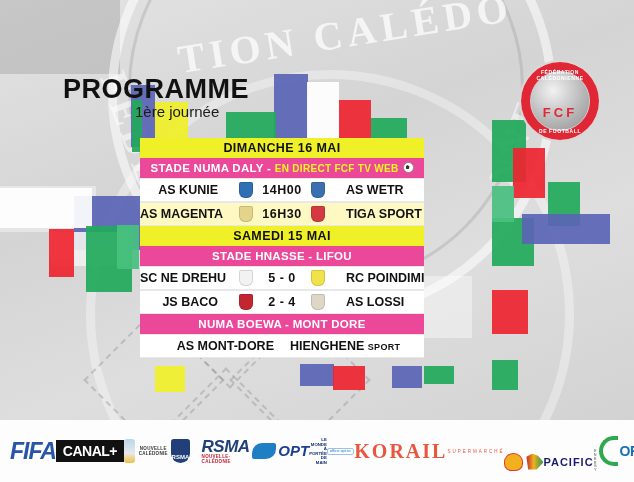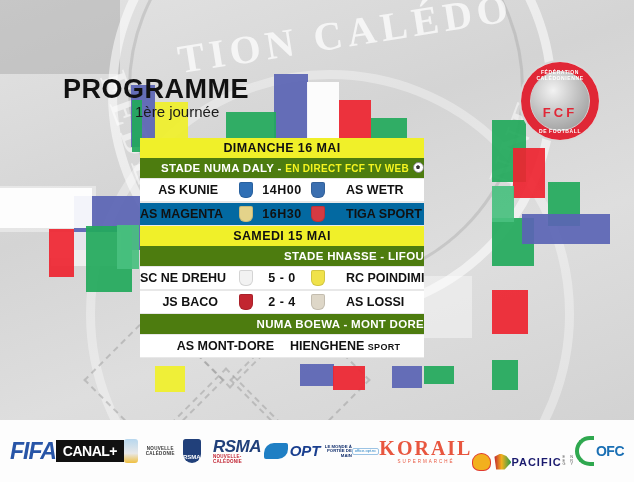--- a/index.html
+++ b/index.html
@@ -48,33 +48,33 @@
   .crest .arcBot{bottom:8px;}
 
   
   #board{position:absolute;left:140px;top:138px;width:284px;}
   .rowbase{position:relative;height:21px;line-height:21px;box-sizing:border-box;}
   .date-row{
     background:#f0f029;color:#111;font-weight:bold;font-size:12.5px;
     text-align:center;letter-spacing:.4px;height:20px;line-height:20px;
   }
   .stadium-row{
-    background:#4d7c0f;color:#ffffff;font-weight:bold;font-size:11.5px;
-    text-align:right;letter-spacing:.3px;height:20px;line-height:20px;
+    background:#ec4899;color:#ffffff;font-weight:bold;font-size:11.5px;
+    text-align:center;letter-spacing:.3px;height:20px;line-height:20px;
   }
   .stadium-row .live{color:#f5f520;font-size:10px;}
   .ball{display:inline-block;width:9px;height:9px;border-radius:50%;background:#fff;border:1px solid #888;position:relative;top:1px;margin-left:4px;}
   .ball::after{content:"";position:absolute;left:2px;top:2px;width:4px;height:4px;background:#333;clip-path:polygon(50% 0,100% 38%,82% 100%,18% 100%,0 38%);}
 
   .match-row{
     display:flex;align-items:center;background:#ffffff;height:22px;
     border-top:1px solid #e8e8e8;border-bottom:1px solid #e8e8e8;
     box-shadow:0 0 0 0 rgba(0,0,0,0);
   }
-  .match-row.alt{background:#0369a1;}
+  .match-row.alt{background:#fef9c3;}
   .team-l{flex:1;text-align:right;padding-right:8px;font-weight:bold;font-size:12.5px;color:#111;white-space:nowrap;overflow:hidden;}
   .team-r{flex:1;text-align:left;padding-left:8px;font-weight:bold;font-size:12.5px;color:#111;white-space:nowrap;overflow:hidden;}
   .team-r .small{font-size:9px;letter-spacing:.3px;}
   .mid{display:flex;align-items:center;justify-content:center;width:112px;gap:7px;}
   .score{font-weight:bold;font-size:12.5px;color:#111;min-width:44px;text-align:center;letter-spacing:.5px;}
   .crestmini{width:14px;height:16px;border-radius:2px 2px 6px 6px;flex:0 0 auto;box-shadow:0 0 0 1px rgba(0,0,0,.12) inset;}
 
   
   #footer{position:absolute;left:0;bottom:0;width:634px;height:62px;background:#fdfdfd;
           display:flex;align-items:center;justify-content:space-around;padding:0 10px;box-sizing:border-box;}
@@ -88,21 +88,21 @@
   .lg-rsma .shield{width:21px;height:24px;background:#21407a;border-radius:3px 3px 10px 10px;color:#fff;font-size:6px;font-weight:bold;display:flex;align-items:flex-end;justify-content:center;padding-bottom:3px;box-sizing:border-box;}
   .lg-rsma .txt{line-height:1;}
   .lg-rsma .txt b{color:#21407a;font-size:17px;letter-spacing:-.5px;font-style:italic;}
   .lg-rsma .txt i{display:block;color:#c0202f;font-size:4.5px;font-weight:bold;font-style:normal;letter-spacing:.3px;}
   .lg-opt{text-align:right;line-height:1.05;}
   .lg-opt .top{display:flex;align-items:center;gap:2px;justify-content:center;}
   .lg-opt .bird{width:24px;height:16px;background:#1f7fc4;border-radius:10px 2px 10px 2px;}
   .lg-opt .opt{color:#1a3f8f;font-weight:bold;font-size:15px;font-style:italic;}
   .lg-opt .c1{font-size:4.3px;color:#13306e;font-weight:bold;margin-top:1px;}
   .lg-opt .c2{font-size:4px;color:#1f7fc4;border:1px solid #9bc3e4;border-radius:2px;margin-top:1px;padding:0 2px;display:inline-block;}
-  .lg-korail{text-align:center;line-height:1;flex-direction:column;}
+  .lg-korail{text-align:center;line-height:1;}
   .lg-korail .k{color:#e8563f;font-size:20px;font-weight:bold;letter-spacing:2px;font-family:"Liberation Serif",serif;}
   .lg-korail .s{color:#e8563f;font-size:4.5px;letter-spacing:2px;margin-top:2px;}
   .lg-pacific{text-align:right;line-height:1;margin-top:21px;}
   .lg-pacific .row1{display:flex;align-items:center;justify-content:center;gap:3px;}
   .lg-pacific .shell{width:17px;height:16px;background:#f2b01e;border-radius:50% 50% 40% 40%;border:1px solid #e03a2f;}
   .lg-pacific .leaf{width:17px;height:16px;background:linear-gradient(90deg,#c0202f 0%,#f2b01e 45%,#2c9c4a 100%);clip-path:polygon(10% 100%,0 20%,35% 0,70% 15%,100% 55%,60% 100%);}
   .lg-pacific .nm{color:#1a1a6e;font-weight:bold;font-size:11px;letter-spacing:1px;margin-top:1px;}
   .lg-pacific .sub{color:#555;font-size:3.8px;letter-spacing:2px;}
   .lg-ofc{display:flex;align-items:center;gap:2px;}
   .lg-ofc .arc{width:15px;height:22px;border:4px solid #2fa84f;border-right:none;border-radius:16px 0 0 16px;}

